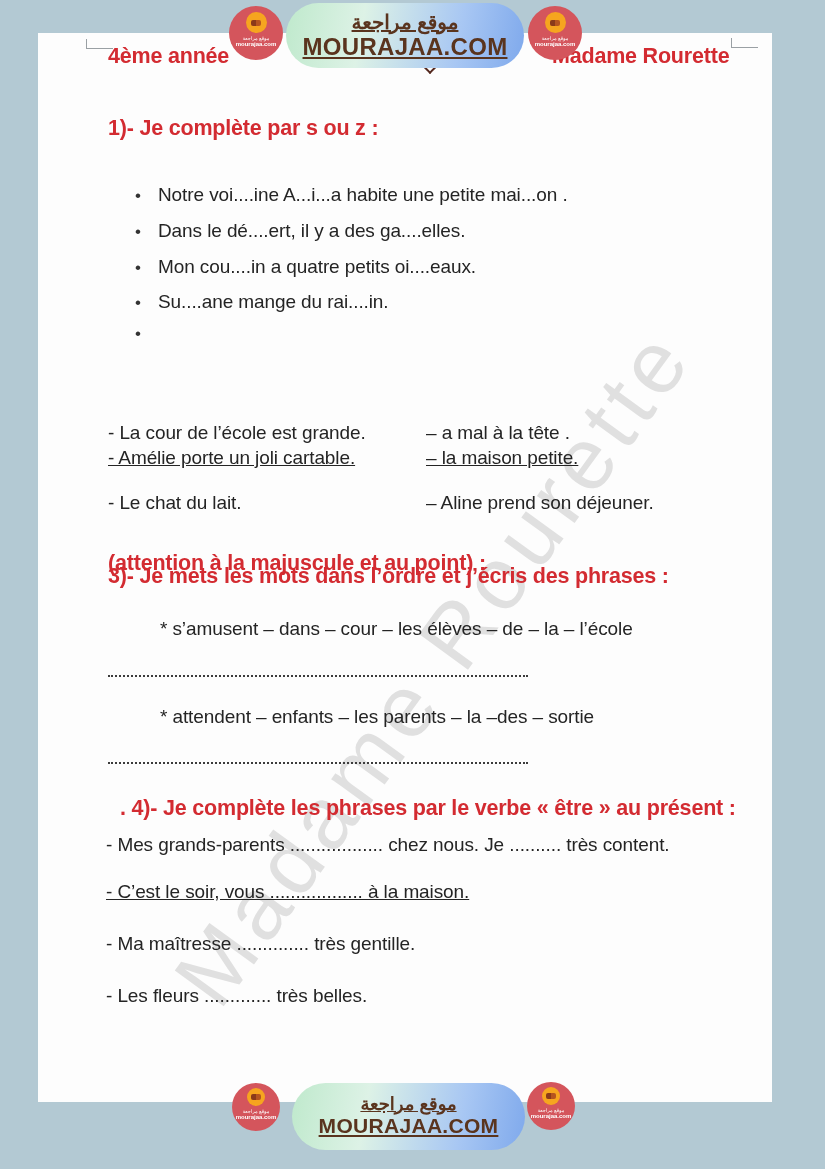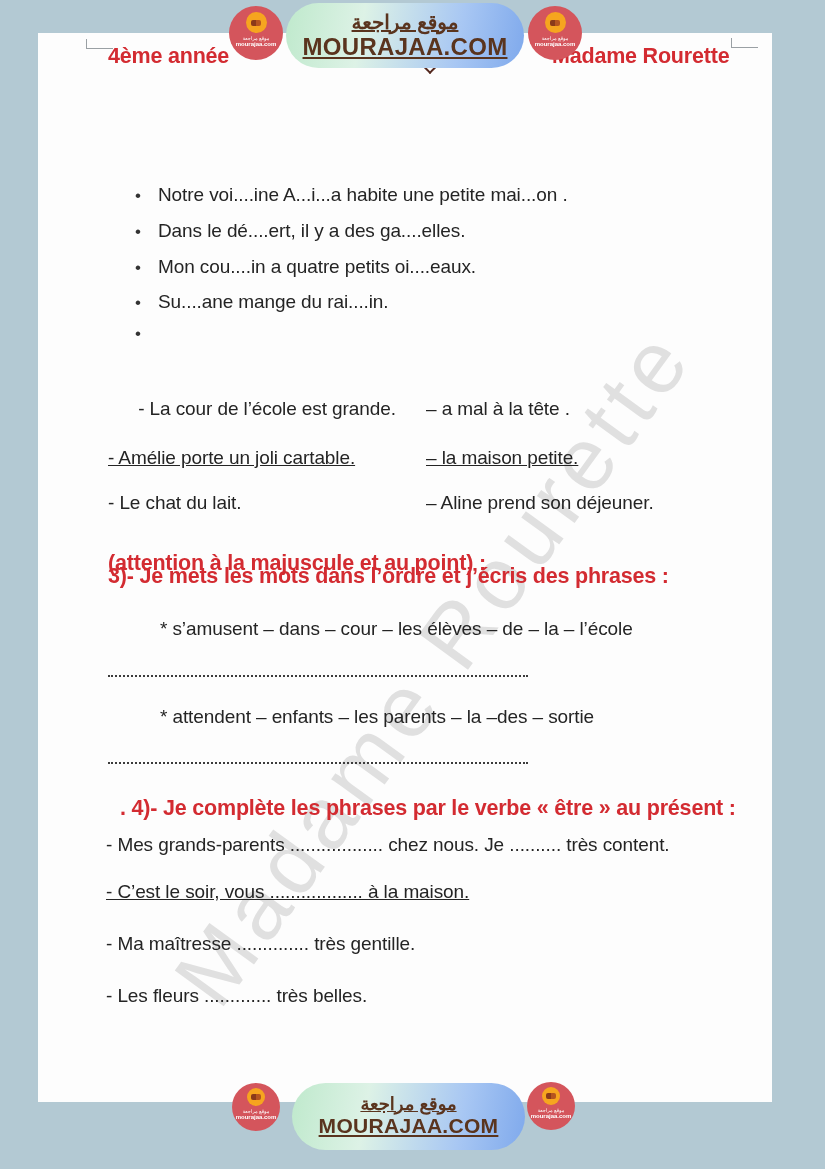--- a/index.html
+++ b/index.html
@@ -56,29 +56,30 @@
   <div class="paper">
     <div class="watermark">Madame Rourette</div>
 
     <div class="content">
       <div class="cm" style="left:48px;top:6px;"></div>
       <div class="cm" style="left:693px;top:5px;"></div>
 
       <div class="line red" style="left:70px;top:10px;">4ème année</div>
       <div class="line red" style="left:514px;top:10px;">Madame Rourette</div>
 
+      <div class="line red" style="left:70px;top:82px;">1)- Je complète par s ou z :</div>
 
       <div class="line bullet-line" style="top:150px;"><span class="bullet-dot">•</span><span>Notre voi....ine  A...i...a habite une petite mai...on .</span></div>
       <div class="line bullet-line" style="top:186px;"><span class="bullet-dot">•</span><span>Dans le dé....ert, il y a des ga....elles.</span></div>
       <div class="line bullet-line" style="top:222px;"><span class="bullet-dot">•</span><span>Mon cou....in a quatre petits oi....eaux.</span></div>
       <div class="line bullet-line" style="top:257px;"><span class="bullet-dot">•</span><span>Su....ane mange du rai....in.</span></div>
       <div class="line bullet-line" style="top:288px;"><span class="bullet-dot">•</span></div>
 
 
-      <div class="line row" style="top:364px;text-align:center;">
+      <div class="line row" style="top:388px;">
           <span class="l">- La cour de l’école est grande.</span>
           <span class="r">– a mal à la tête .</span>
         </div>
       <div class="line row" style="top:413px;text-decoration:underline;">
           <span class="l">- Amélie porte un joli cartable.</span>
           <span class="r">– la maison petite.</span>
         </div>
       <div class="line row" style="top:458px;">
           <span class="l">- Le chat du lait.</span>
           <span class="r">– Aline prend son déjeuner.</span>

